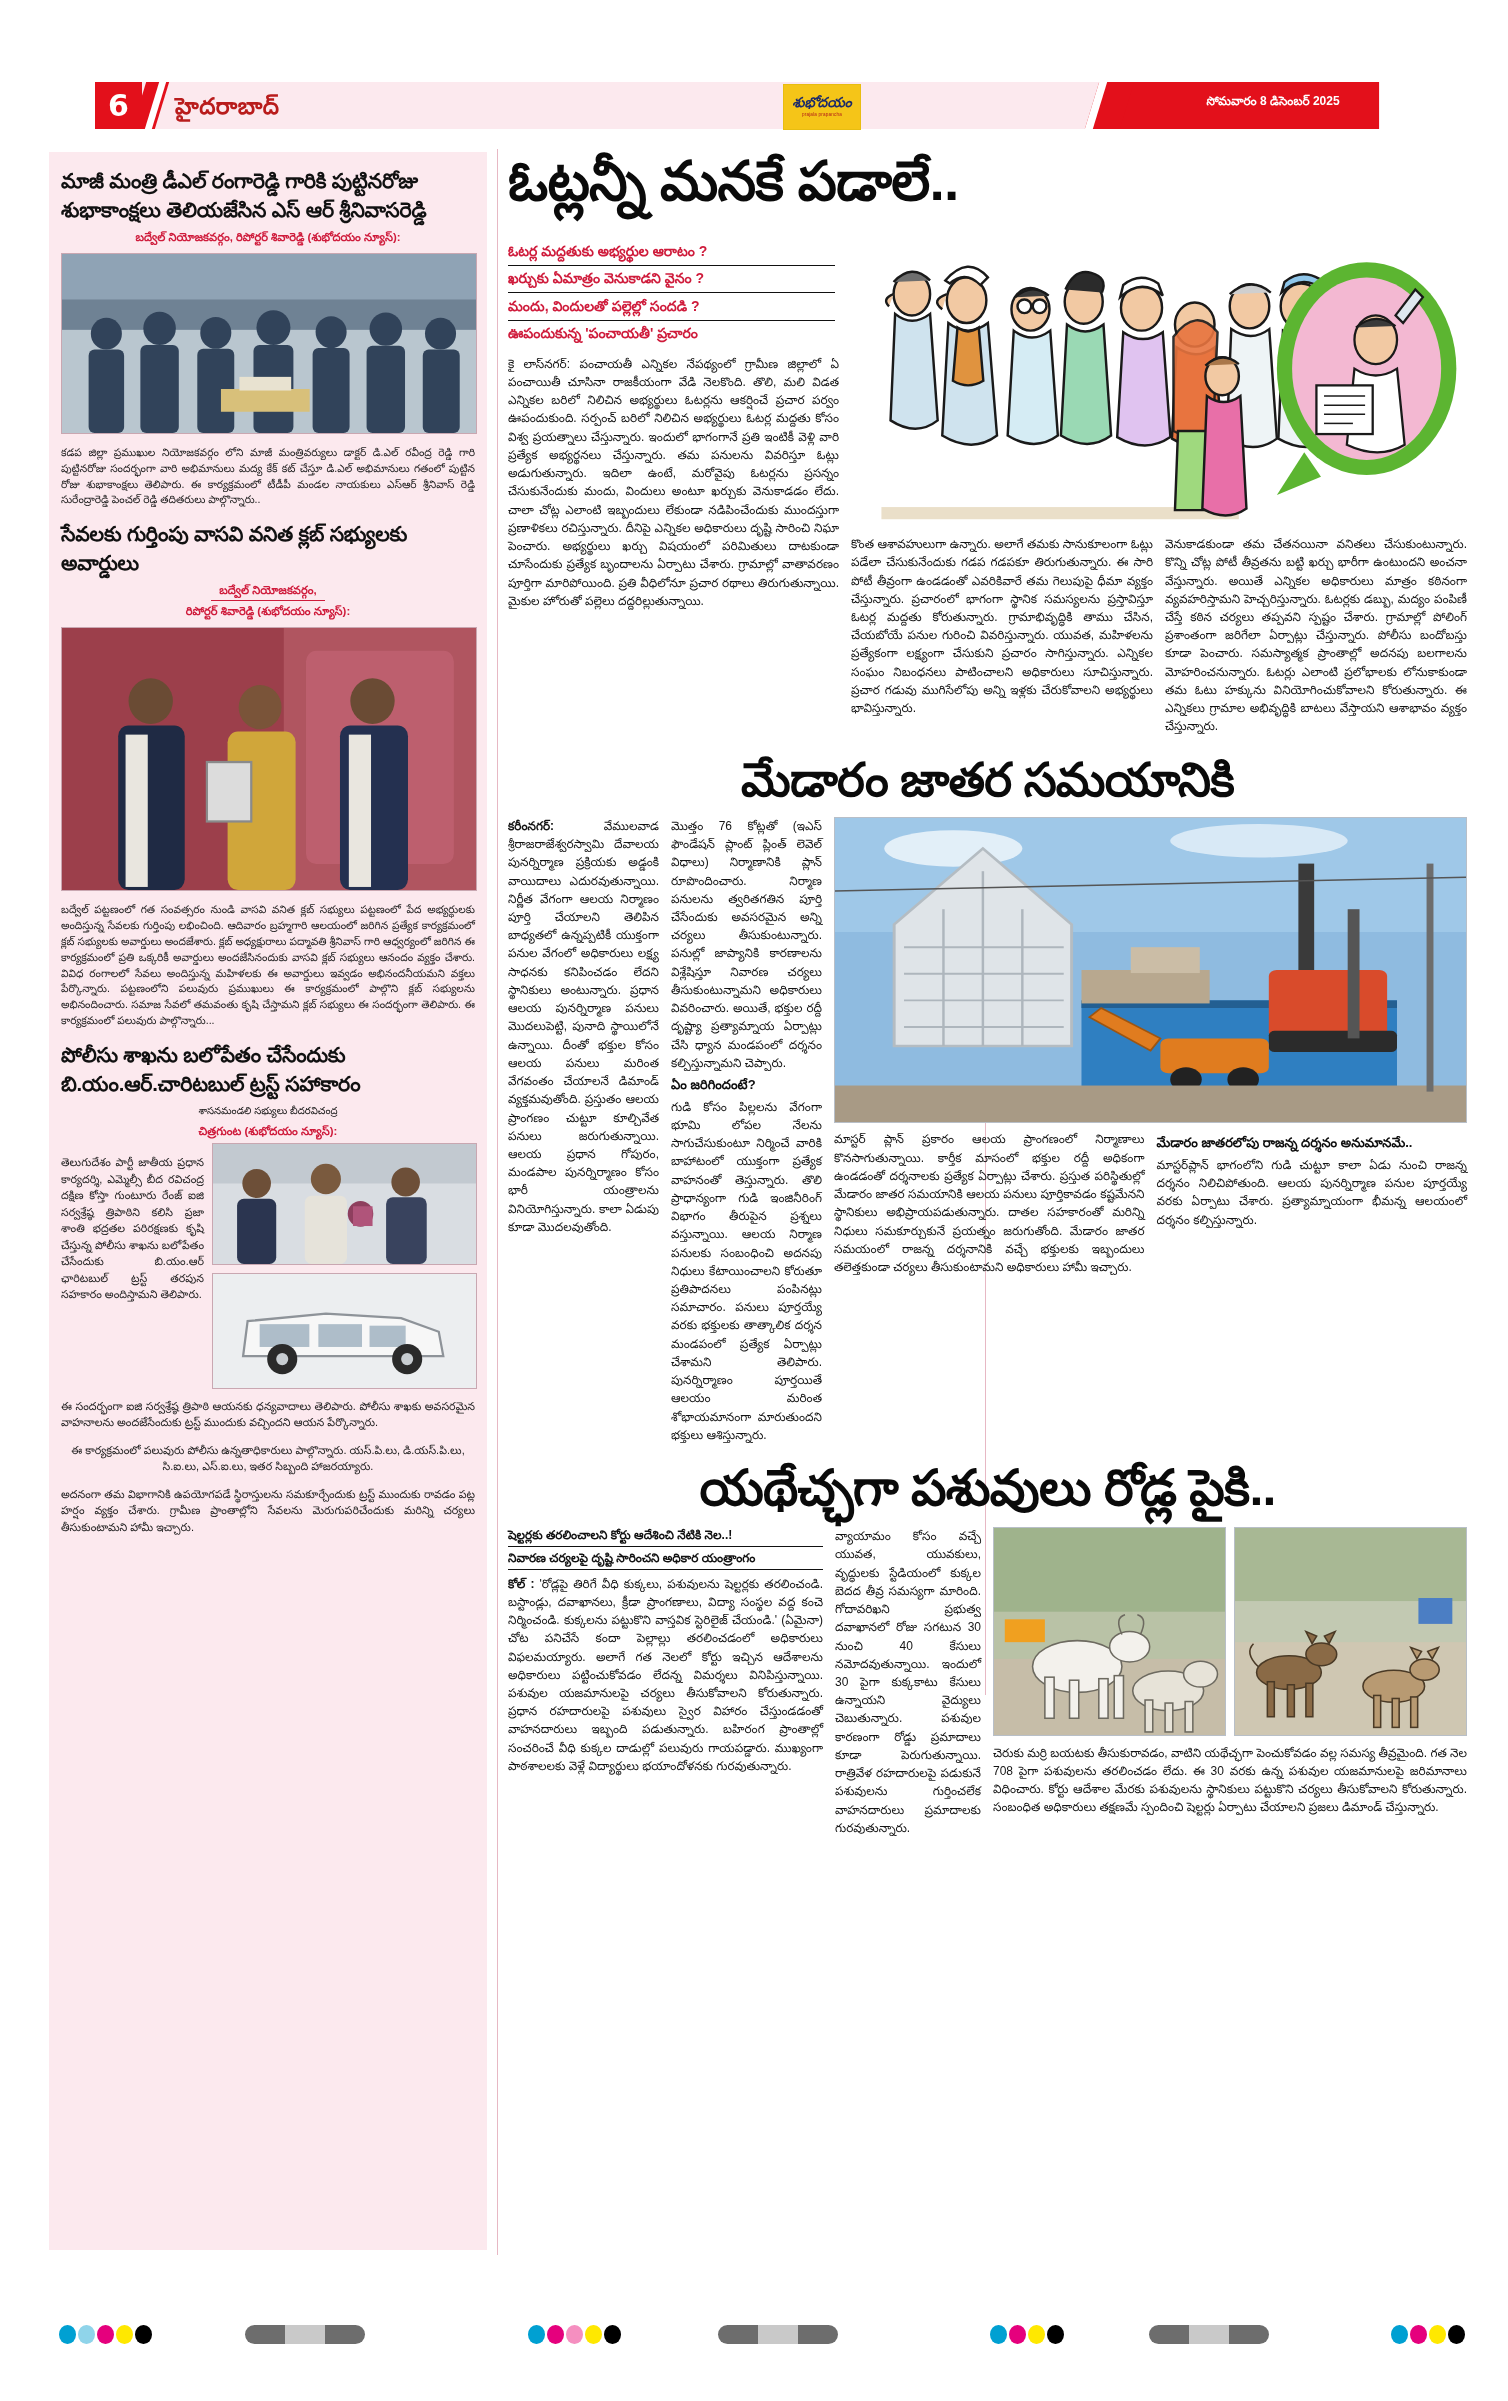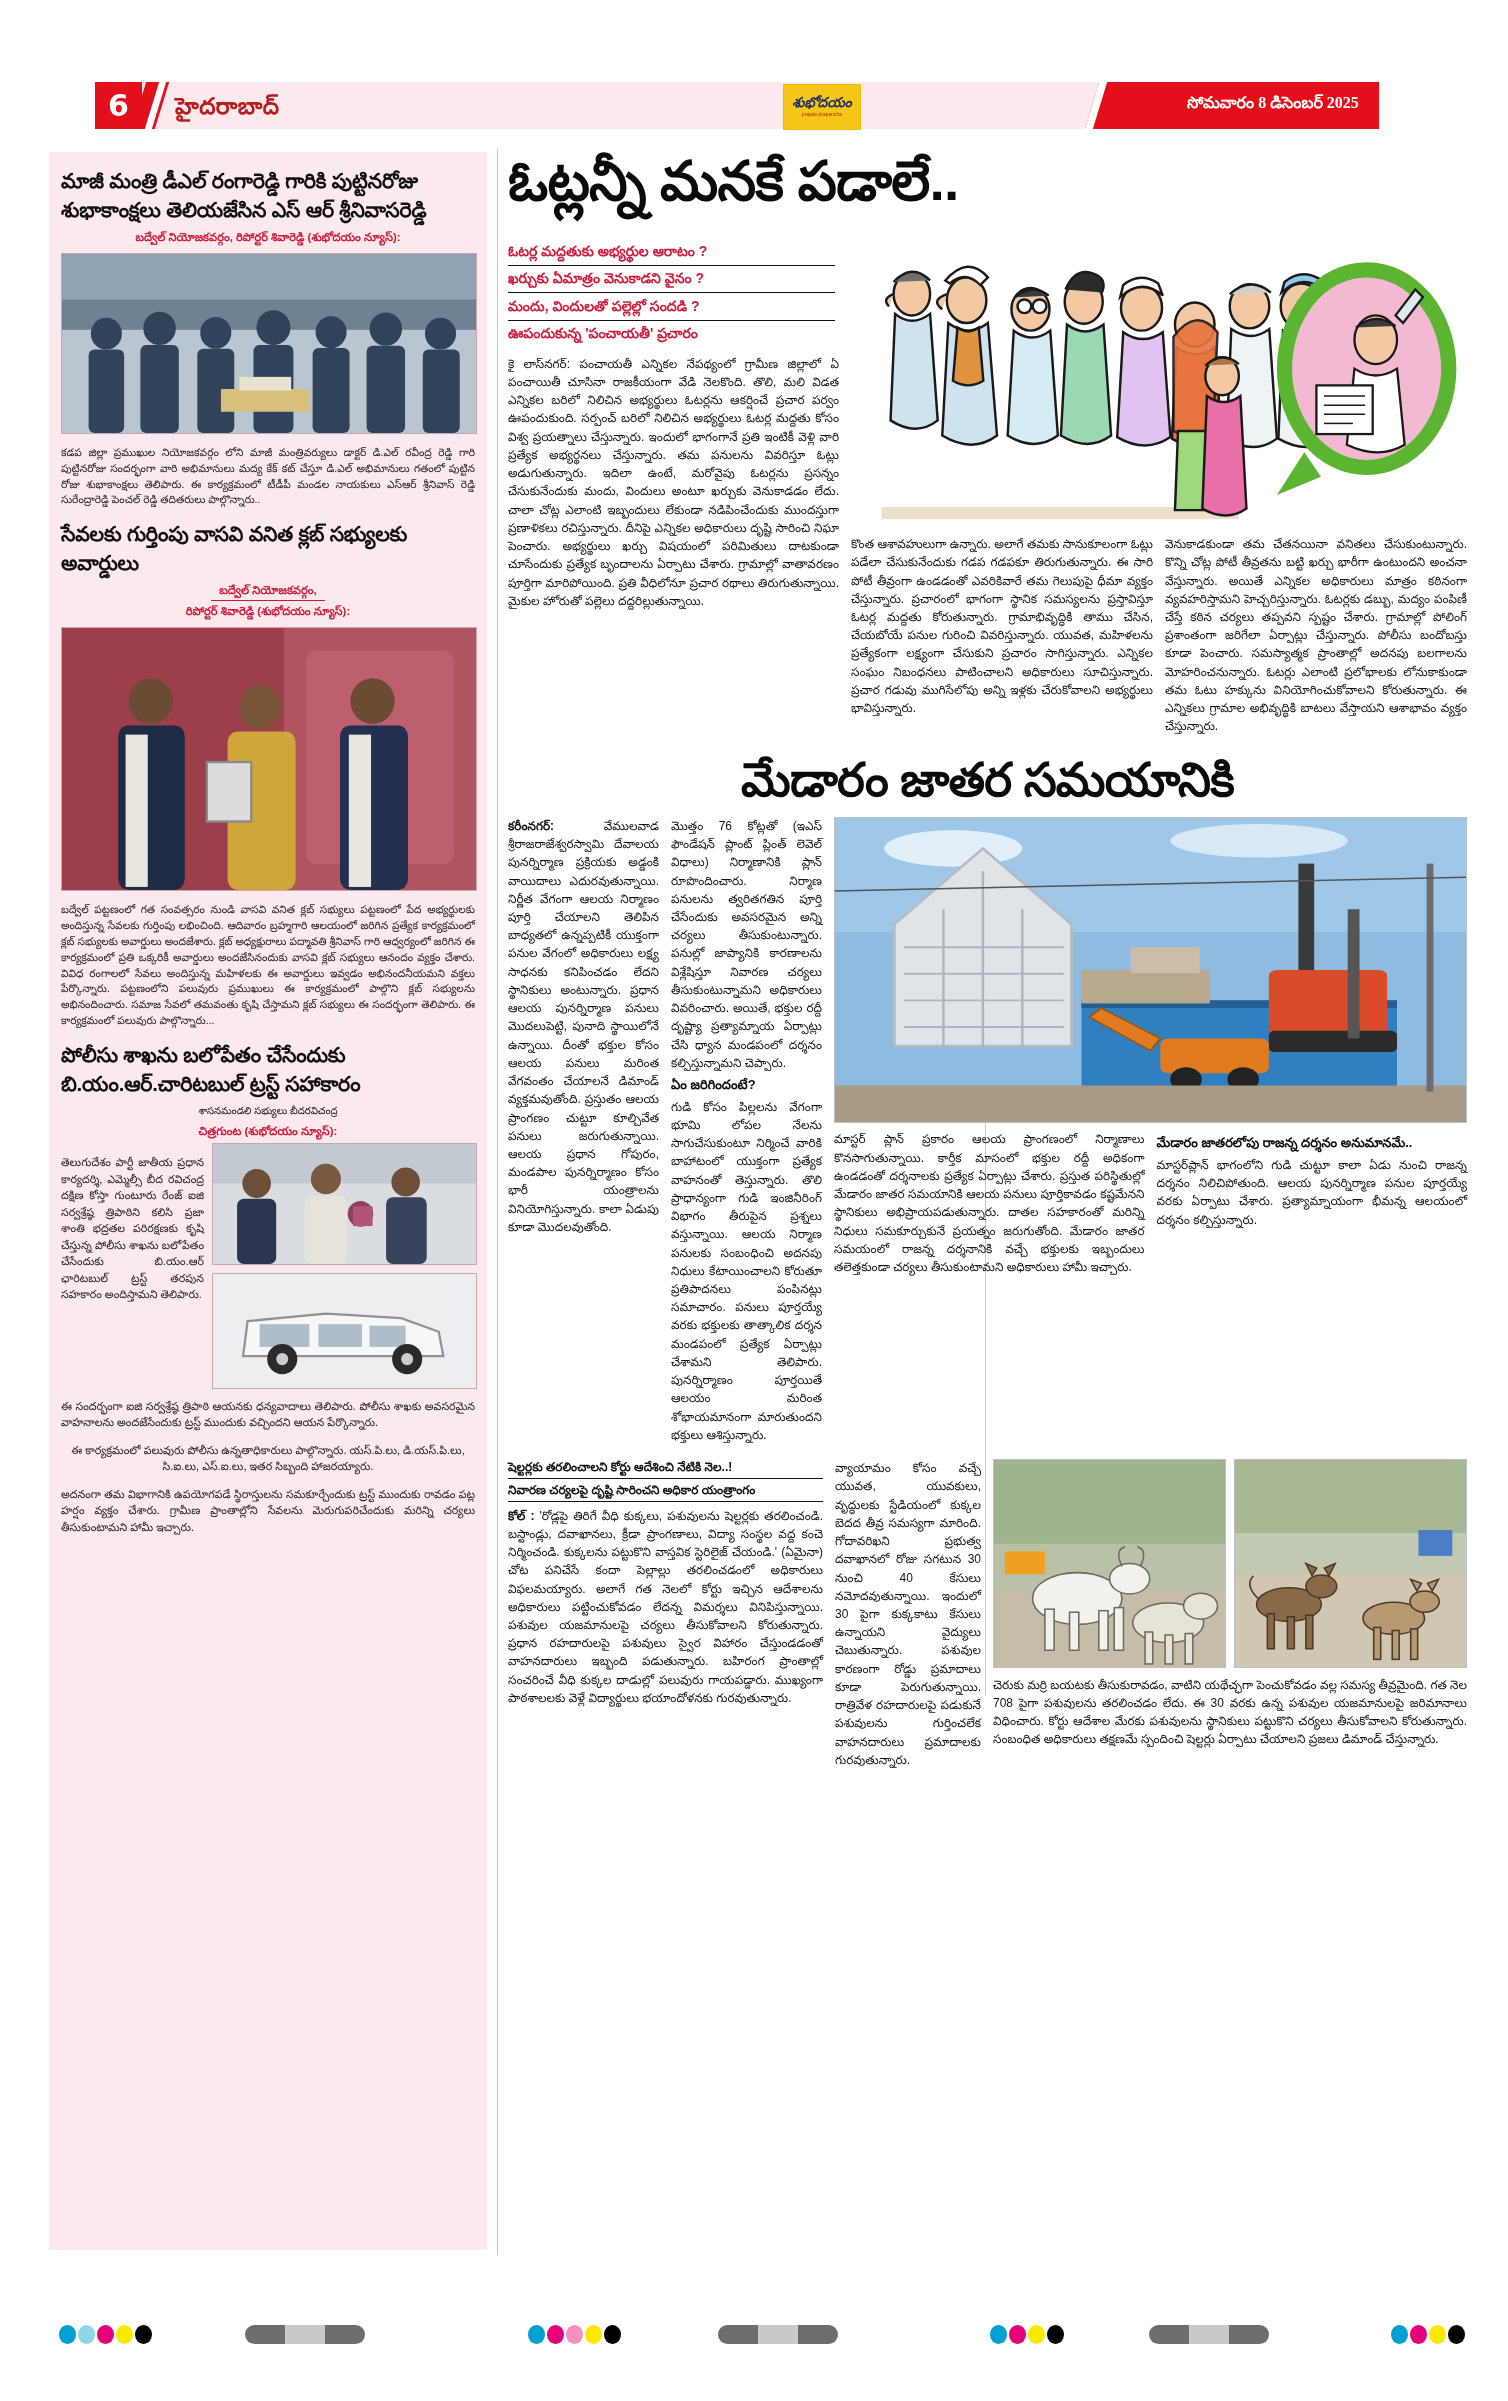--- a/index.html
+++ b/index.html
@@ -26,21 +26,21 @@
       display:flex;flex-direction:column;align-items:center;justify-content:center;z-index:4;
       border:0.8px solid #e8bd11;}
   .mh-logo-text{font-size:13.7px;color:#1b2a6b;font-weight:bold;font-style:italic;line-height:1;}
   .mh-logo-sub{font-size:4.6px;color:#b3201a;margin-top:2.3px;letter-spacing:0.2px;}
   .mh-datebar{position:absolute;left:1064px;top:0;width:266px;height:47px;background:#e3101b;z-index:2;}
   .mh-datewedge{position:absolute;left:1043px;top:0;width:35px;height:47px;background:#e3101b;
       transform:skewX(-17deg);z-index:2;}
   .mh-datewedge-w{position:absolute;left:1043px;top:0;width:7.6px;height:47px;background:#fff;
       transform:skewX(-17deg);z-index:3;}
   .mh-date{position:absolute;left:1133px;top:12px;width:182px;text-align:center;color:#fff;
-      font-size:16px;font-weight:bold;z-index:4;font-family:Liberation Serif, serif;}
+      font-size:12px;font-weight:bold;z-index:4;}
 
   
   .col-left{position:absolute;left:49px;top:152px;width:438px;height:2098px;background:#fce9ee;padding:0;}
   .col-main{position:absolute;left:508px;top:149px;width:959px;}
 
   .vrule{position:absolute;top:149px;width:0.8px;background:#e7b8c4;height:2106px;}
 
   
   .lc-pad{padding:13.7px 12px 0 12px;}
   .lc-head{font-size:20.5px;font-weight:bold;line-height:1.42;color:#111;margin:0 0 3px 0;letter-spacing:-0.2px;}
@@ -380,20 +380,21 @@
             <div style="flex:1;">
               <div class="inline-sub">మేడారం జాతరలోపు రాజన్న దర్శనం అనుమానమే..</div>
               <div class="art-body">మాస్టర్‌ప్లాన్ భాగంలోని గుడి చుట్టూ కాలా ఏడు నుంచి రాజన్న దర్శనం నిలిచిపోతుంది. ఆలయ పునర్నిర్మాణ పనుల పూర్తయ్యే వరకు ఏర్పాటు చేశారు. ప్రత్యామ్నాయంగా భీమన్న ఆలయంలో దర్శనం కల్పిస్తున్నారు.</div>
             </div>
           </div>
         </div>
       </div>
     </div>
 
     <div style="margin-top:15px;">
+      <h1 class="mainhead c" style="font-size:50px;">యథేచ్ఛగా పశువులు రోడ్ల పైకి..</h1>
 
       <div style="display:flex;gap:12px;margin-top:9px;">
         <div style="width:315px;">
           <div class="kicker">షెల్టర్లకు తరలించాలని కోర్టు ఆదేశించి నేటికి నెల..!</div>
           <div class="kicker2">నివారణ చర్యలపై దృష్టి సారించని అధికార యంత్రాంగం</div>
           <div class="art-body">
             <span style="font-weight:bold;">కోల్ :</span>
             <span>'రోడ్లపై తిరిగే వీధి కుక్కలు, పశువులను షెల్టర్లకు తరలించండి. బస్టాండ్లు, దవాఖానలు, క్రీడా ప్రాంగణాలు, విద్యా సంస్థల వద్ద కంచె నిర్మించండి. కుక్కలను పట్టుకొని వాస్తవిక స్టెరిలైజ్ చేయండి.' (ఏమైనా) చోట పనిచేసే కందా పెల్లాల్లు తరలించడంలో అధికారులు విఫలమయ్యారు. అలాగే గత నెలలో కోర్టు ఇచ్చిన ఆదేశాలను అధికారులు పట్టించుకోవడం లేదన్న విమర్శలు వినిపిస్తున్నాయి. పశువుల యజమానులపై చర్యలు తీసుకోవాలని కోరుతున్నారు. ప్రధాన రహదారులపై పశువులు స్వైర విహారం చేస్తుండడంతో వాహనదారులు ఇబ్బంది పడుతున్నారు. బహిరంగ ప్రాంతాల్లో సంచరించే వీధి కుక్కల దాడుల్లో పలువురు గాయపడ్డారు. ముఖ్యంగా పాఠశాలలకు వెళ్లే విద్యార్థులు భయాందోళనకు గురవుతున్నారు.</span>
           </div>
         </div>

